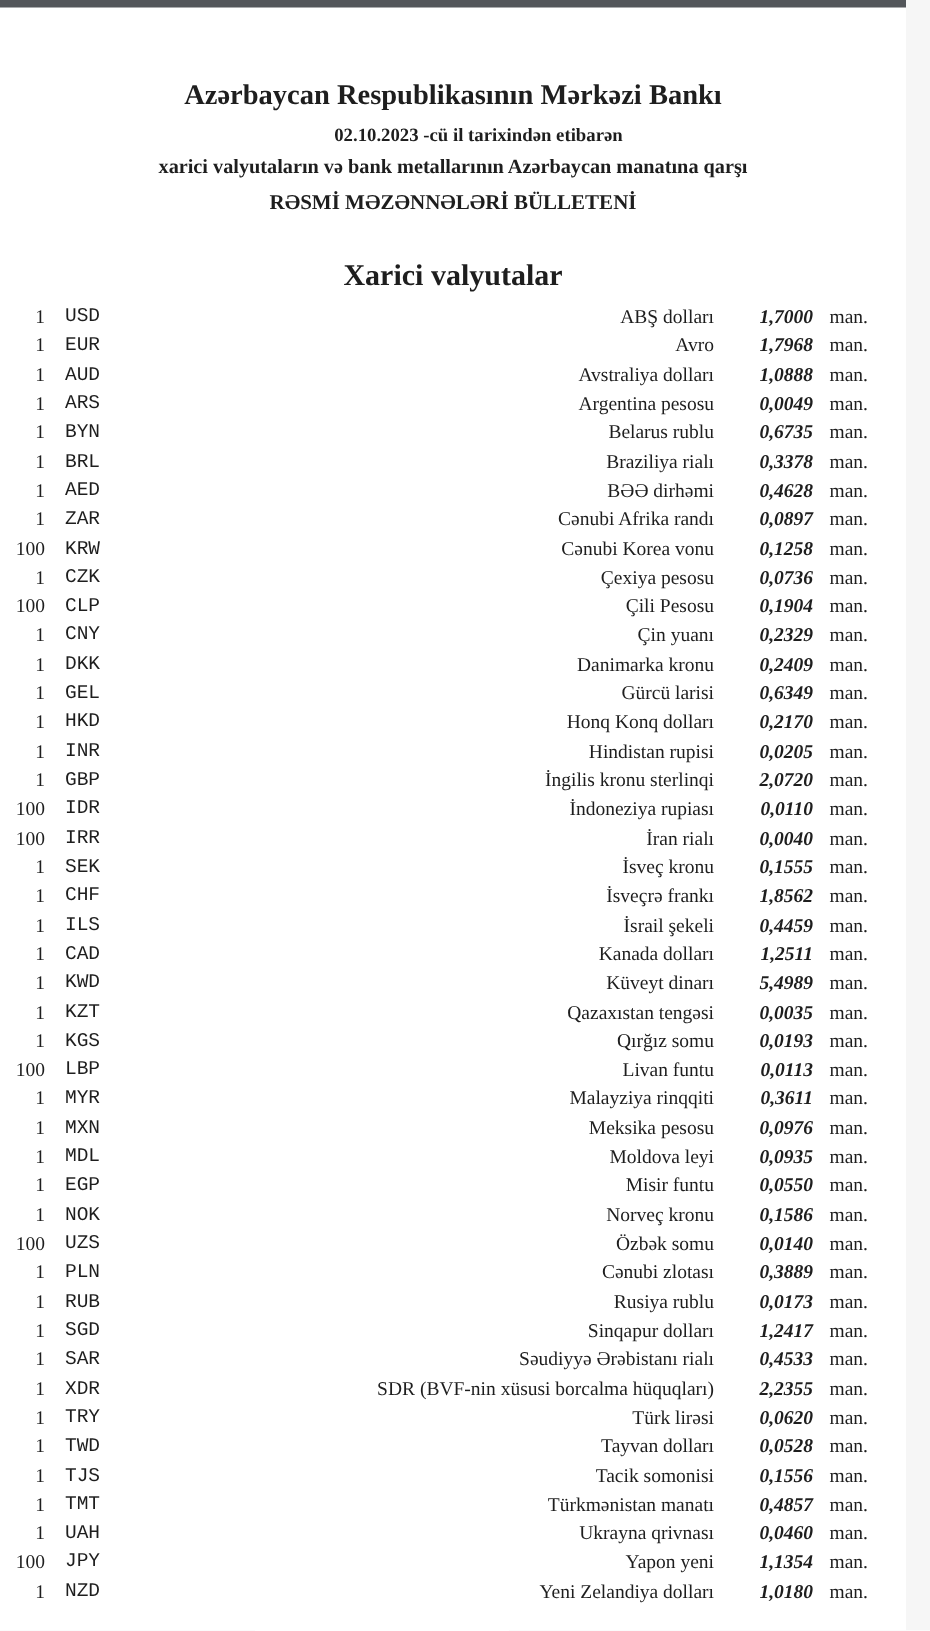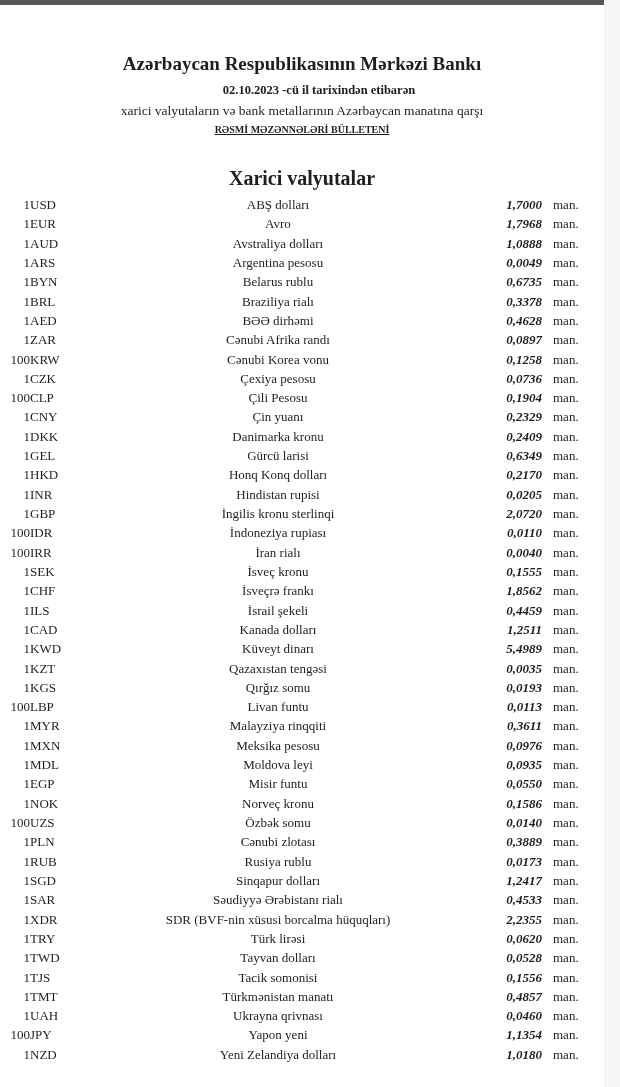--- a/index.html
+++ b/index.html
@@ -29,27 +29,26 @@
   }
   .doc-date {
     margin-top:6px;
     font-size:12.5px; line-height:17px;
     font-weight:bold;
     padding-left:34px; 
   }
   .doc-subtitle {
     margin-top:3px;
     font-size:13.5px; line-height:18px;
-    font-weight:normal;
+    font-weight:bold;
   }
   .doc-bulletin {
-    margin-top:0;
-    font-size:10px; line-height:19px;
+    margin-top:6px;
+    font-size:14px; line-height:19px;
     font-weight:bold;
-    text-decoration:underline;
   }
   .section-title {
     margin-top:30px;
     text-align:center;
     font-size:20px; line-height:18px;
     font-weight:bold;
   }
   .table {
     margin-top:8px;
     margin-left:8px;
@@ -58,22 +57,22 @@
   .row {
     display:grid;
     grid-template-columns:22px 50px 1fr 66px 41px;
     height:19.32px;
     line-height:19.32px;
     font-size:13px;
     white-space:nowrap;
   }
   .cell { display:block; overflow:visible; }
   .qty  { text-align:right; }
-  .code { text-align:left; }
-  .name { text-align:center; padding-left:0px; }
+  .code { text-align:center;font-family:Liberation Mono, monospace; }
+  .name { text-align:right; padding-left:0px; }
   .rate { text-align:right; font-weight:bold; font-style:italic; }
   .unit { text-align:left; padding-left:11px; }
 </style>
 </head>
 <body>
 
 <div class="page">
   <div class="topbar"></div>
 
   <div class="header">

